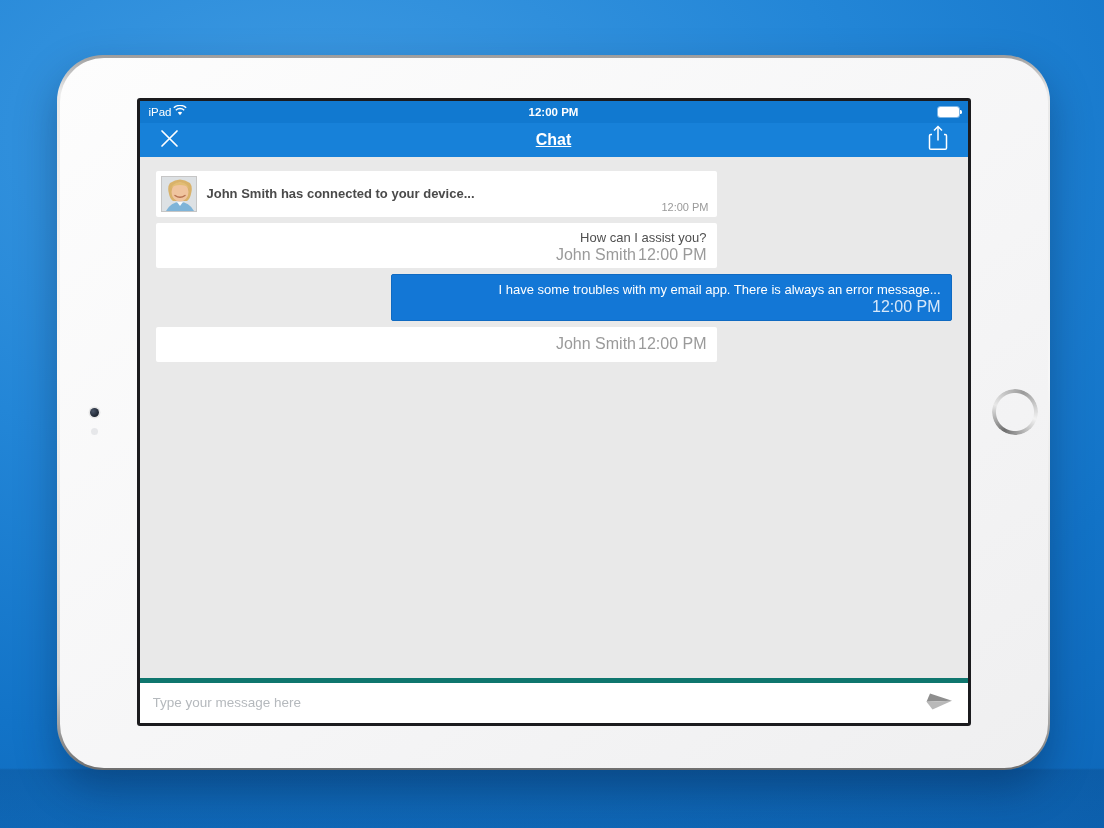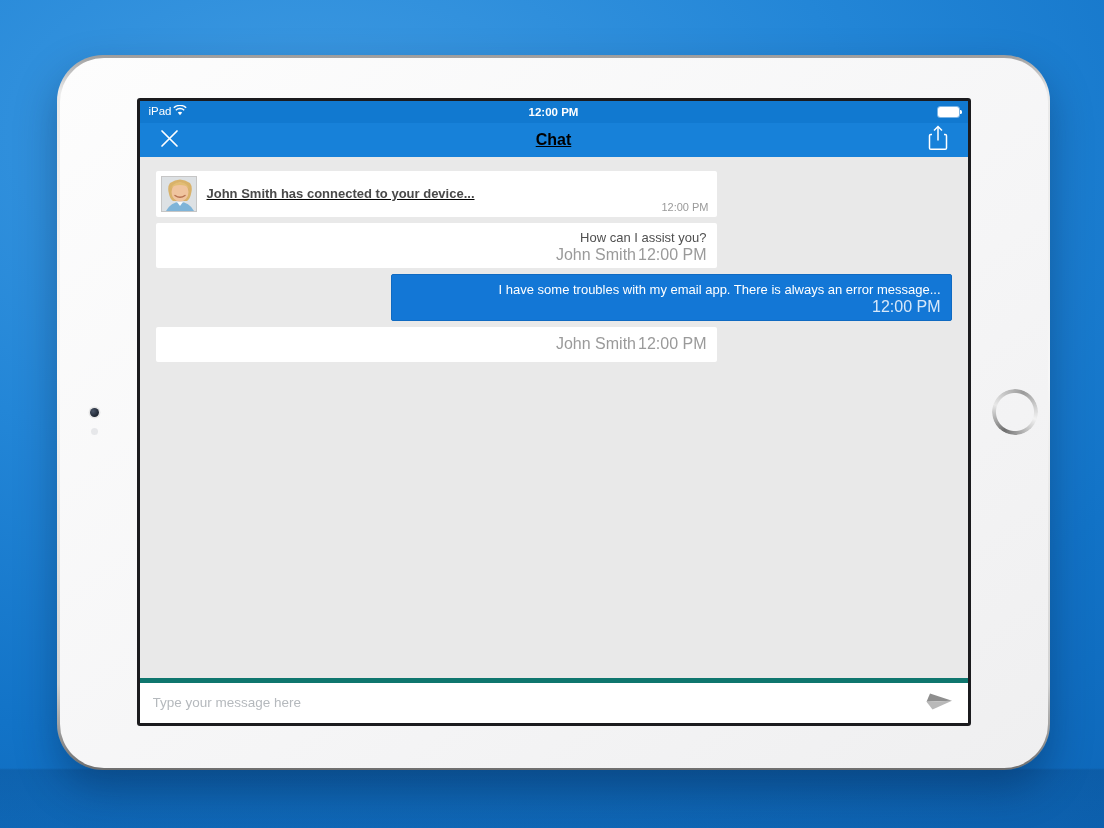--- a/index.html
+++ b/index.html
@@ -47,21 +47,21 @@
     background: #1b1b1e; border: 3px solid #1b1b1e; border-radius: 3px;
     display: flex; flex-direction: column;
   }
 
   
   .statusbar {
     height: 22px; flex: 0 0 22px; background: #1179d0;
     display: flex; align-items: center; padding: 0 9px;
     color: #fff; font-size: 11.5px; position: relative;
   }
-  .sb-left { display: flex; align-items: flex-start; gap: 1px; }
+  .sb-left { display: flex; align-items: center; gap: 1px; }
   .sb-time {
     position: absolute; left: 0; right: 0; text-align: center;
     font-weight: bold; font-size: 11.5px;
   }
   .sb-right { margin-left: auto; display: flex; align-items: center; z-index: 1; }
   .battery {
     width: 21px; height: 10px; background: #fff; border-radius: 2.5px;
     box-shadow: 0 0 0 1px rgba(255,255,255,0.45); position: relative;
   }
   .battery:after {
@@ -69,37 +69,37 @@
     width: 2px; height: 4px; background: #fff; border-radius: 0 1.5px 1.5px 0;
   }
 
   
   .navbar {
     height: 34px; flex: 0 0 34px; background: #1781d9;
     display: flex; align-items: center; padding: 0 20px; position: relative;
   }
   .nav-title {
     position: absolute; left: 0; right: 0; text-align: center;
-    color: #000000; font-size: 16px; font-weight: bold; text-decoration: underline;
+    color: #ffffff; font-size: 16px; font-weight: bold; text-decoration: underline;
   }
   .nav-btn {
     background: none; border: none; padding: 0; cursor: pointer;
     display: flex; align-items: center; z-index: 1;
   }
   .nav-btn.right { margin-left: auto; }
 
   
   .chatarea {
     flex: 1 1 auto; background: #e9e9e9; padding-top: 14px; overflow: hidden;
   }
   .msg {
     width: 561px; margin: 0 16px 6px 16px; background: #fff;
     border-radius: 2px; position: relative;
   }
-  .msg.system { height: 46px; display: flex; align-items: center; padding: 5px; text-decoration: underline; }
+  .msg.system { height: 46px; display: flex; align-items: center; padding: 5px; }
   .avatar {
     width: 36px; height: 36px; border: 1px solid #c6c6c6; flex: 0 0 36px;
     overflow: hidden; background: #dfe3e6;
   }
   .sys-name { margin-left: 10px; font-size: 13px; font-weight: bold; color: #4a4a4a; }
   .sys-time { position: absolute; right: 8px; bottom: 4px; font-size: 11px; color: #9a9a9a; }
 
   .msg.bubble { padding: 7px 10px 4px 10px; min-height: 35px; text-align: right; }
   .msg-text { font-size: 13px; color: #4f4f4f; line-height: 15px; }
   .msg-meta {

